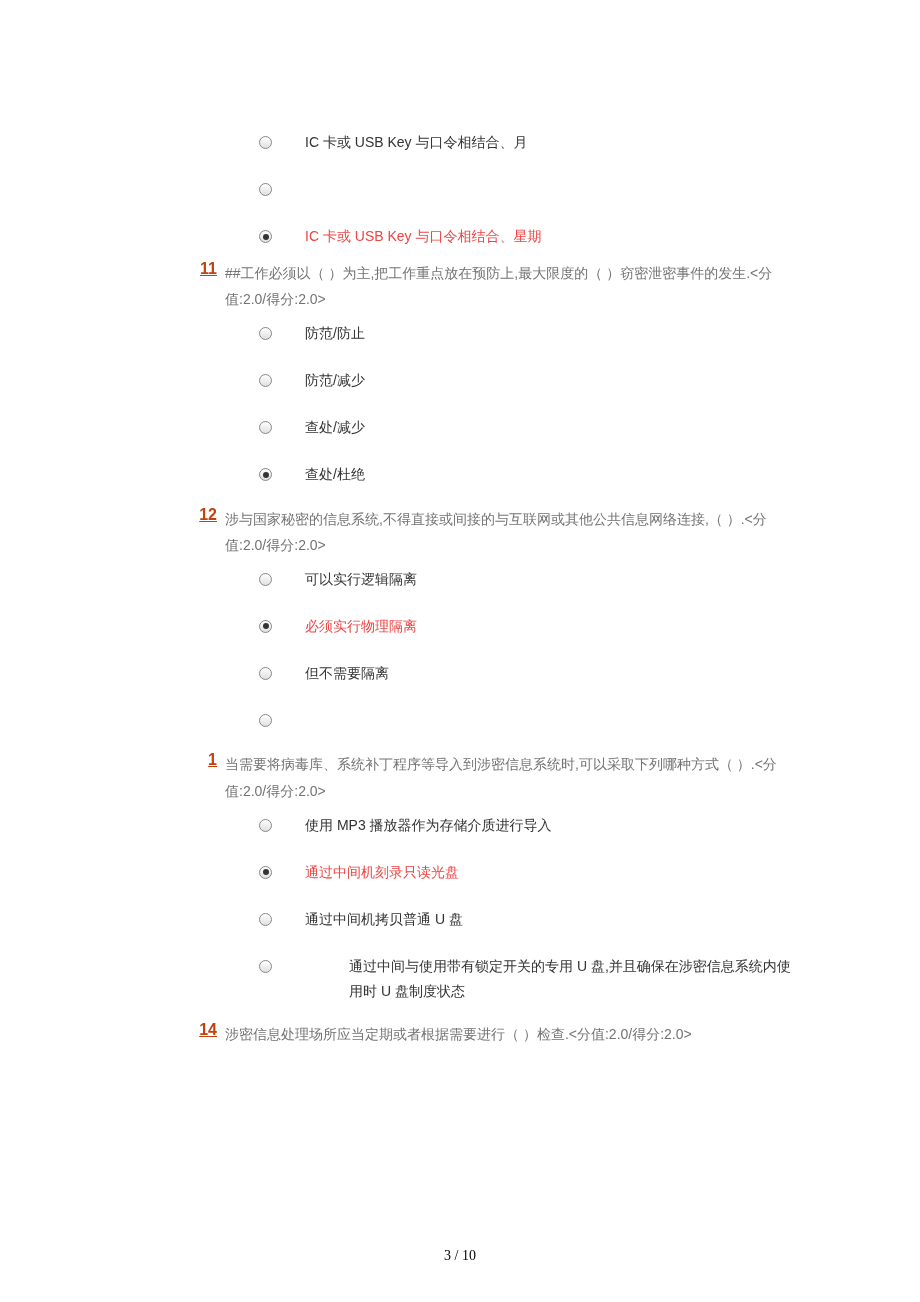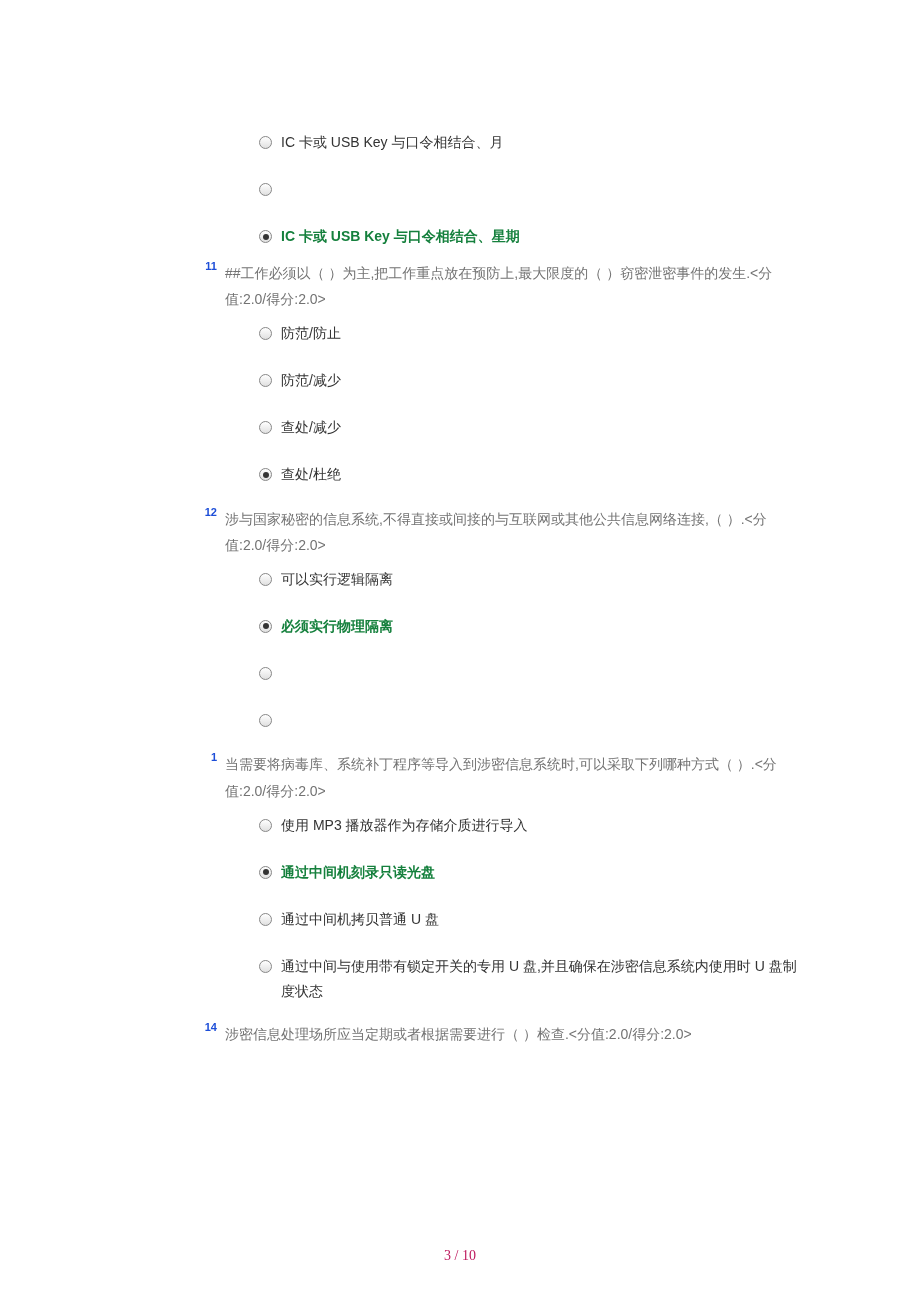--- a/index.html
+++ b/index.html
@@ -26,22 +26,23 @@
       width: 105px;
       flex-shrink: 0;
       position: relative;
     }
     .question-number {
       position: absolute;
       right: 8px;
       top: 0;
       font-family: Arial, sans-serif;
       font-weight: bold;
-      font-size: 11px;
-      color: #1d4ed8;
+      font-size: 16px;
+      color: #c2410c;
+      text-decoration: underline;
     }
     .halftone-bg {
       position: absolute;
       left: 0;
       top: -2px;
       width: 90px;
       height: 42px;
       background-image: radial-gradient(circle, #999 0.5px, transparent 0.5px);
       background-size: 2px 2px;
       background-position: 0 0;
@@ -87,34 +88,35 @@
       left: 2.5px;
       top: 2.5px;
       width: 6px;
       height: 6px;
       background: #333;
       border-radius: 50%;
     }
     .option-text {
       flex: 1;
       color: #333;
+      margin-left: 24px;
     }
     .option-text.bold {
-      font-weight: bold;
-      color: #15803d;
+      font-weight: normal;
+      color: #ef4444;
     }
     .page-footer {
       position: absolute;
       bottom: 38px;
       left: 0;
       right: 0;
       text-align: center;
       font-family: "Times New Roman", serif;
       font-size: 14px;
-      color: #be185d;
+      color: #000000;
     }
     .orphan-options {
       padding-left: 139px;
     }
   </style>
 </head>
 <body>
 
 <div class="content-area">
 
@@ -171,20 +173,21 @@
         <div class="option-row">
           <span class="radio-wrap"><span class="radio-icon"></span></span>
           <span class="option-text">可以实行逻辑隔离</span>
         </div>
         <div class="option-row">
           <span class="radio-wrap"><span class="radio-icon selected"></span></span>
           <span class="option-text bold">必须实行物理隔离</span>
         </div>
         <div class="option-row">
           <span class="radio-wrap"><span class="radio-icon"></span></span>
+          <span class="option-text">但不需要隔离</span>
         </div>
         <div class="option-row">
           <span class="radio-wrap"><span class="radio-icon"></span></span>
         </div>
       </div>
     </div>
   </div>
 
   <div class="question-block">
     <div class="question-number-col">
@@ -199,21 +202,21 @@
           <span class="option-text">使用 MP3 播放器作为存储介质进行导入</span>
         </div>
         <div class="option-row">
           <span class="radio-wrap"><span class="radio-icon selected"></span></span>
           <span class="option-text bold">通过中间机刻录只读光盘</span>
         </div>
         <div class="option-row">
           <span class="radio-wrap"><span class="radio-icon"></span></span>
           <span class="option-text">通过中间机拷贝普通 U 盘</span>
         </div>
-        <div class="option-row" style="margin-left:-34px;">
+        <div class="option-row" style="margin-left:-34px;gap:44px;">
           <span class="radio-wrap" style="margin-left:34px;"><span class="radio-icon"></span></span>
           <span class="option-text">通过中间与使用带有锁定开关的专用 U 盘,并且确保在涉密信息系统内使用时 U 盘制度状态</span>
         </div>
       </div>
     </div>
   </div>
 
   <div class="question-block">
     <div class="question-number-col">
       <div class="halftone-bg" style="height:22px;"></div>

